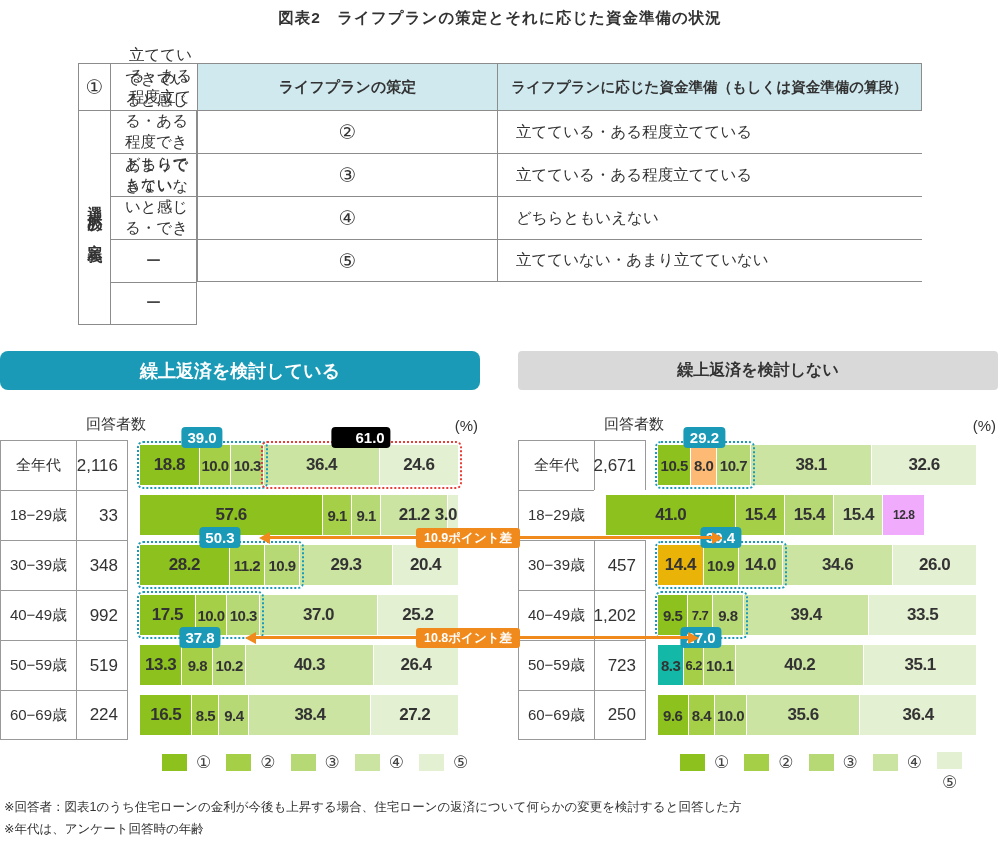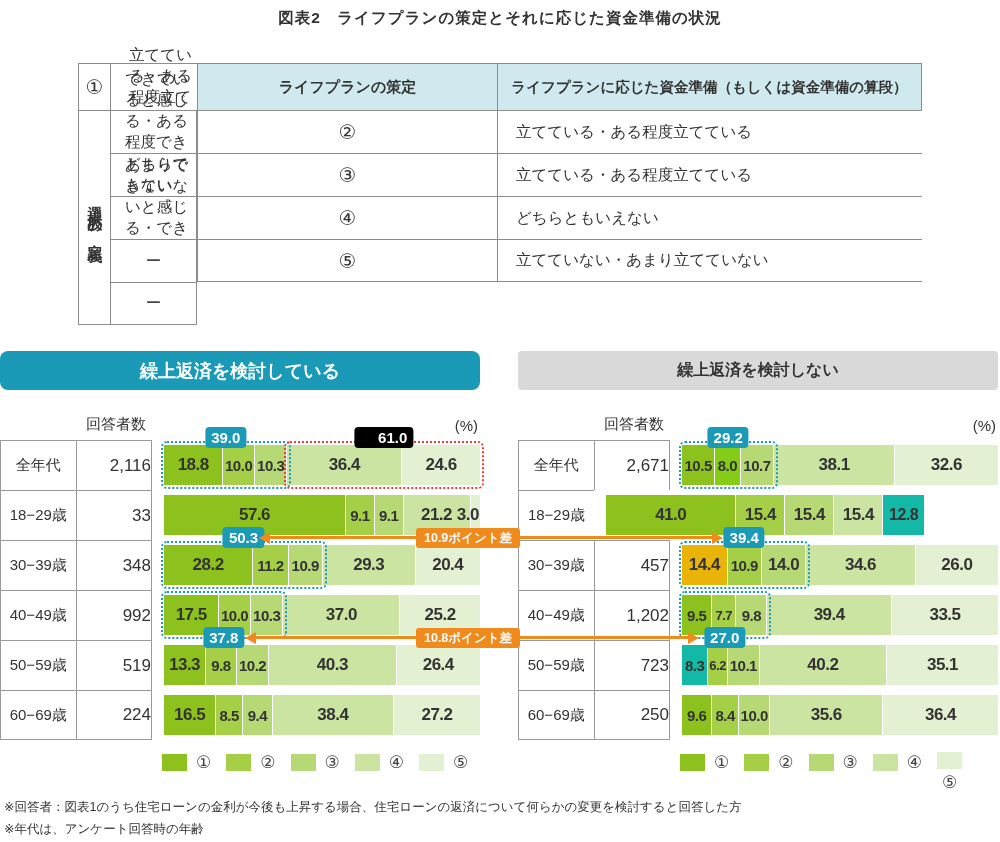--- a/index.html
+++ b/index.html
@@ -37,21 +37,21 @@
   
   .panel{position:absolute;top:407px;width:480px;height:400px;}
   .panel-head{position:relative;height:33px;}
   .resp-label{position:absolute;left:0;bottom:6px;width:146px;text-align:right;font-size:15px;}
   .pct-label{position:absolute;right:2px;bottom:6px;font-size:15px;}
   .rows{position:relative;}
   .row{display:flex;height:50px;}
   .age,.cnt{box-sizing:border-box;display:flex;align-items:center;background:#fff;}
   .age{width:76px;justify-content:center;font-size:15px;
        border:1px solid #999;border-right:none;border-bottom:none;}
-  .cnt{width:77px;justify-content:flex-end;font-size:17px;
+  .cnt{width:52px;justify-content:flex-end;padding-right:9px;font-size:17px;
        border:1px solid #999;border-bottom:none;}
   .row.lastrow .age,.row.lastrow .cnt{border-bottom:1px solid #999;}
   .barwrap{position:relative;width:318px;margin-left:12px;display:flex;align-items:center;}
   .bar{display:flex;width:100%;height:40px;}
   .seg{position:relative;display:flex;align-items:center;justify-content:center;
        font-weight:bold;color:#333;box-sizing:border-box;border-right:1.5px solid #fff;
        white-space:nowrap;letter-spacing:-0.5px;}
   .seg:last-child{border-right:none;}
   .seg.tiny span{position:absolute;right:1px;top:50%;transform:translateY(-50%);}
 
@@ -314,21 +314,21 @@
     </div>
     <div class="rows">
         <div class="row">
           <div class="age">全年代</div>
           <div class="cnt">2,671</div>
           <div class="barwrap">
             <div class="bar">
               <div class="seg" style="width: 10.5105%; background: rgb(141, 194, 30); font-size: 15px;">
                 <span>10.5</span>
               </div>
-              <div class="seg" style="width: 8.00801%; background: #84cc16; font-size: 15px;">
+              <div class="seg" style="width: 8.00801%; background: #fdba74; font-size: 15px;">
                 <span>8.0</span>
               </div>
               <div class="seg" style="width: 10.7107%; background: rgb(182, 216, 117); font-size: 15px;">
                 <span>10.7</span>
               </div>
               <div class="seg" style="width: 38.1381%; background: rgb(203, 228, 162); font-size: 17px;">
                 <span>38.1</span>
               </div>
               <div class="seg" style="width: 32.6326%; background: rgb(228, 240, 210); font-size: 17px;">
                 <span>32.6</span>
@@ -347,21 +347,21 @@
               </div>
               <div class="seg" style="width: 15.4%; background: rgb(164, 207, 71); font-size: 17px;">
                 <span>15.4</span>
               </div>
               <div class="seg" style="width: 15.4%; background: rgb(182, 216, 117); font-size: 17px;">
                 <span>15.4</span>
               </div>
               <div class="seg" style="width: 15.4%; background: rgb(203, 228, 162); font-size: 17px;">
                 <span>15.4</span>
               </div>
-              <div class="seg" style="width: 12.8%; background: #14b8a6; font-size: 16px;">
+              <div class="seg" style="width: 12.8%; background: #f0abfc; font-size: 12px;">
                 <span>12.8</span>
               </div>
             </div>
           </div>
         </div>
         <div class="row">
           <div class="age">30−39歳</div>
           <div class="cnt">457</div>
           <div class="barwrap">
             <div class="bar">

